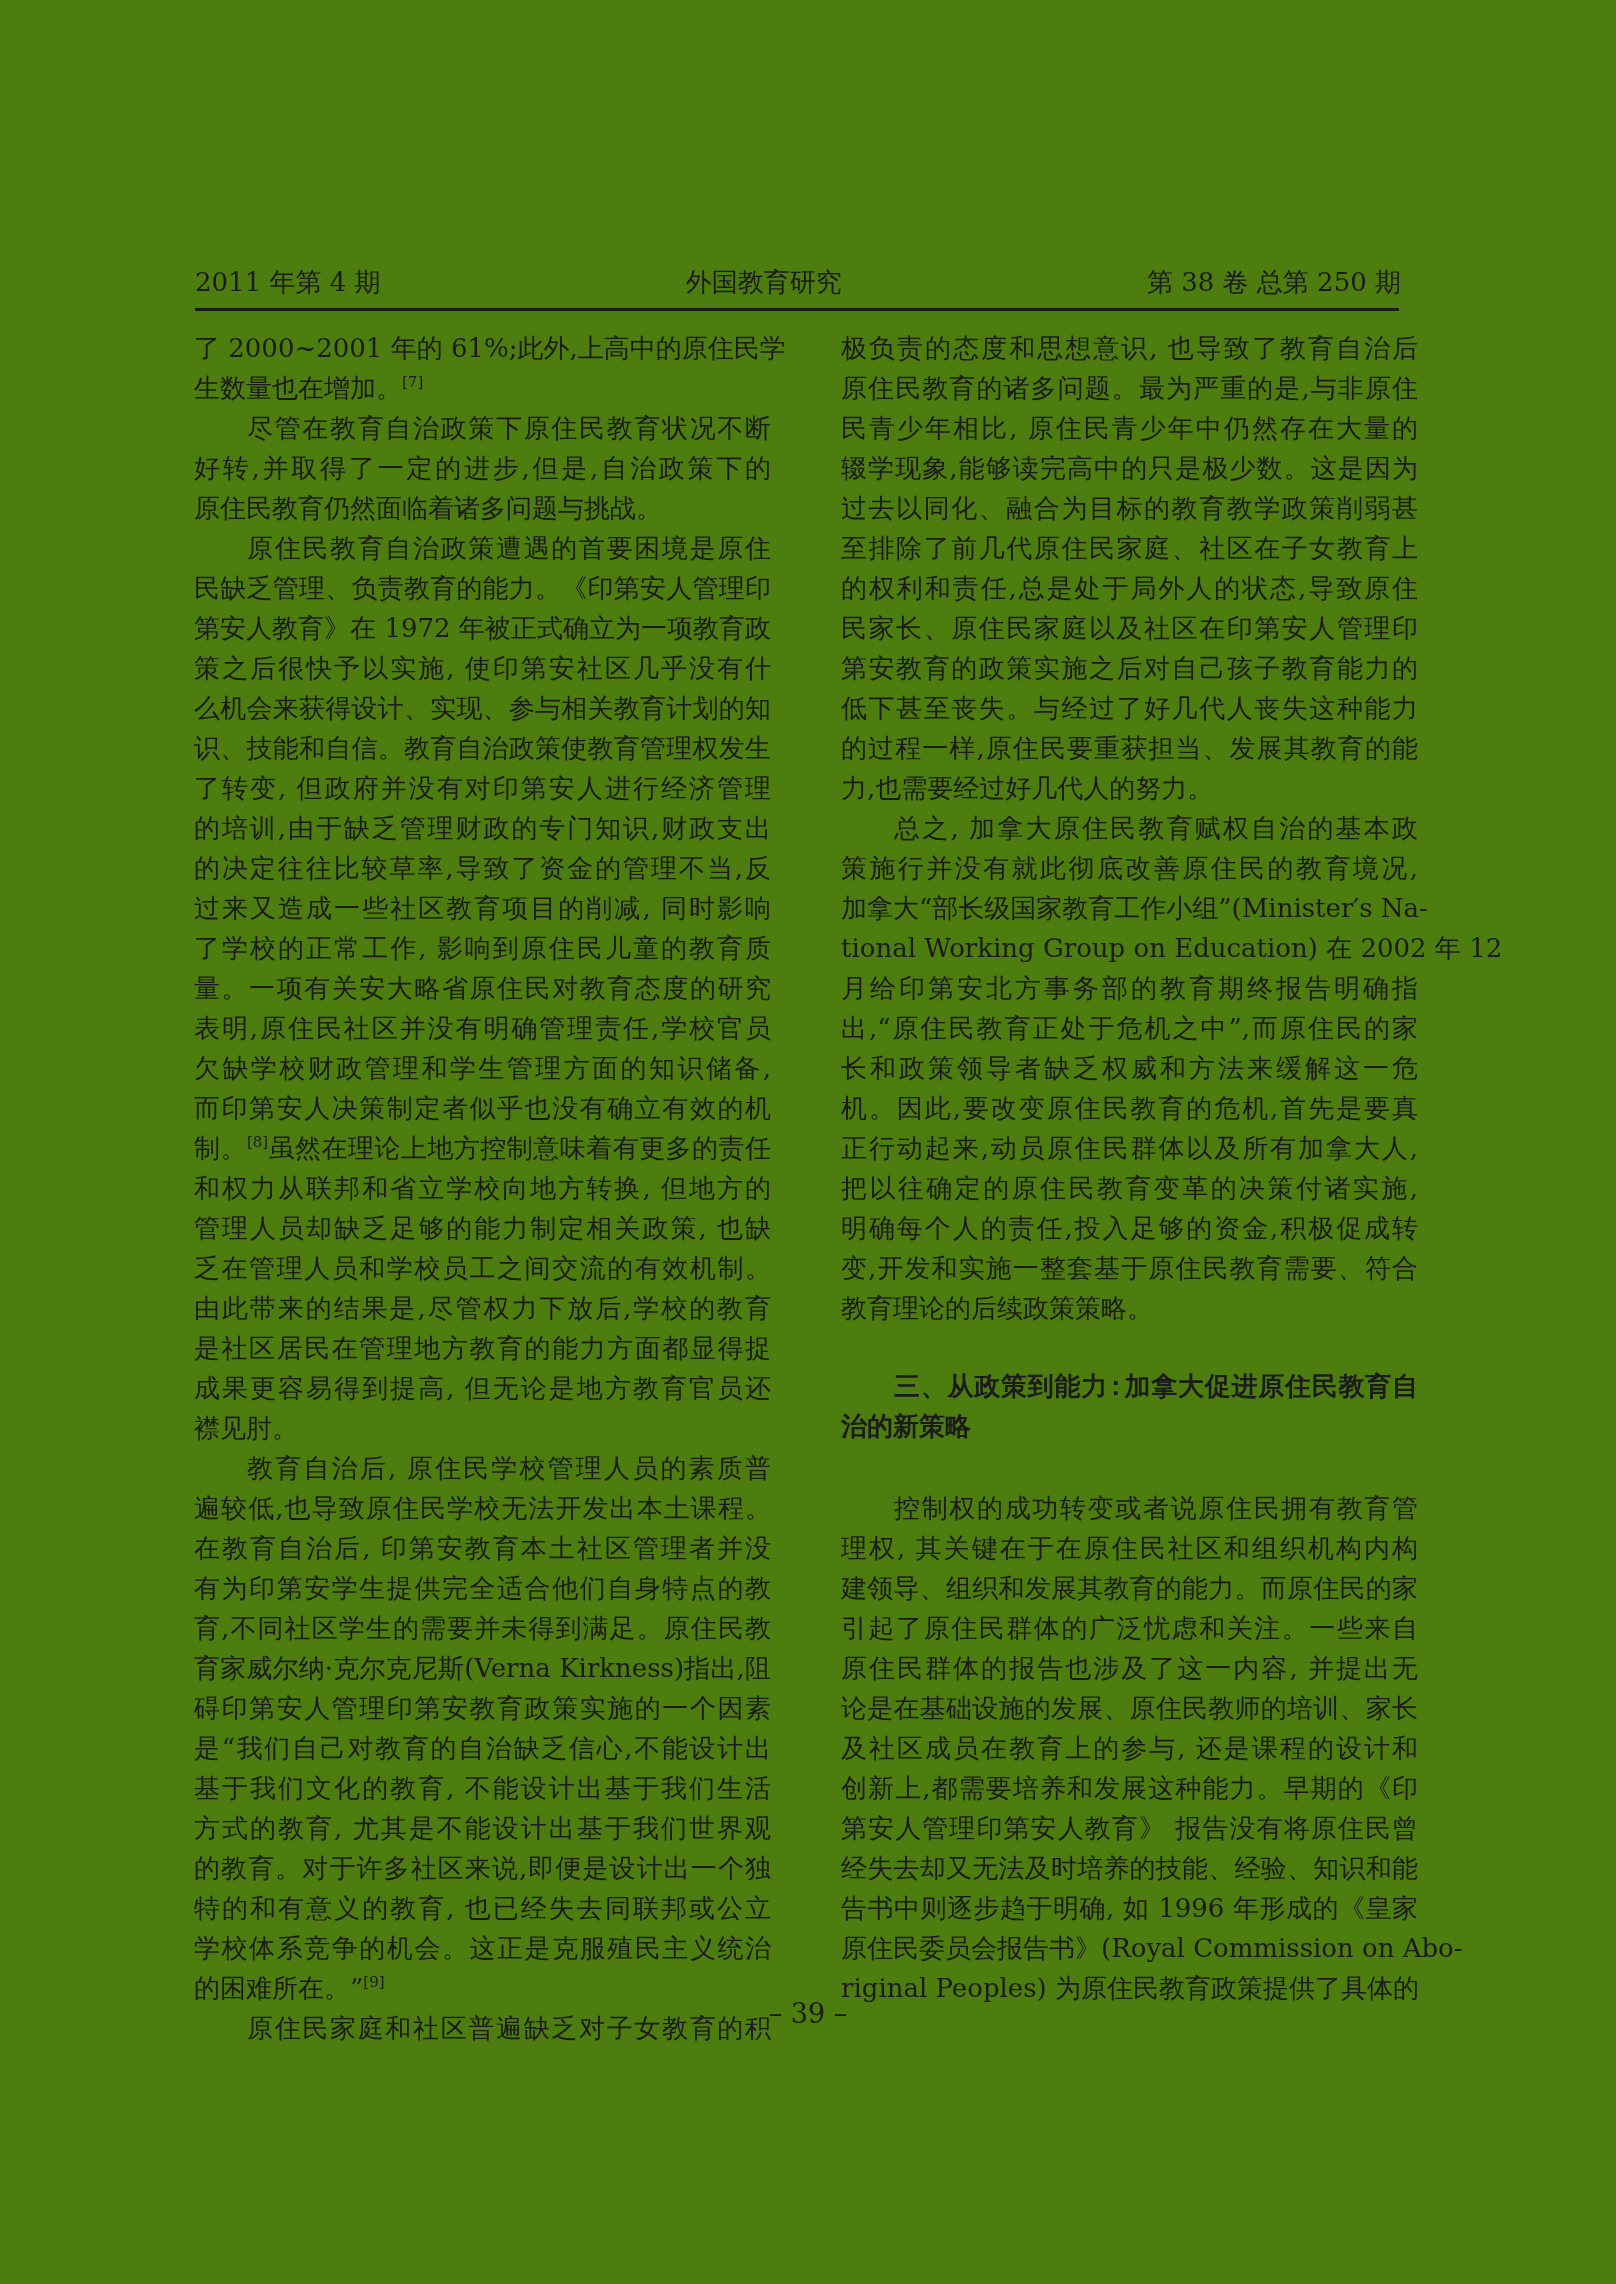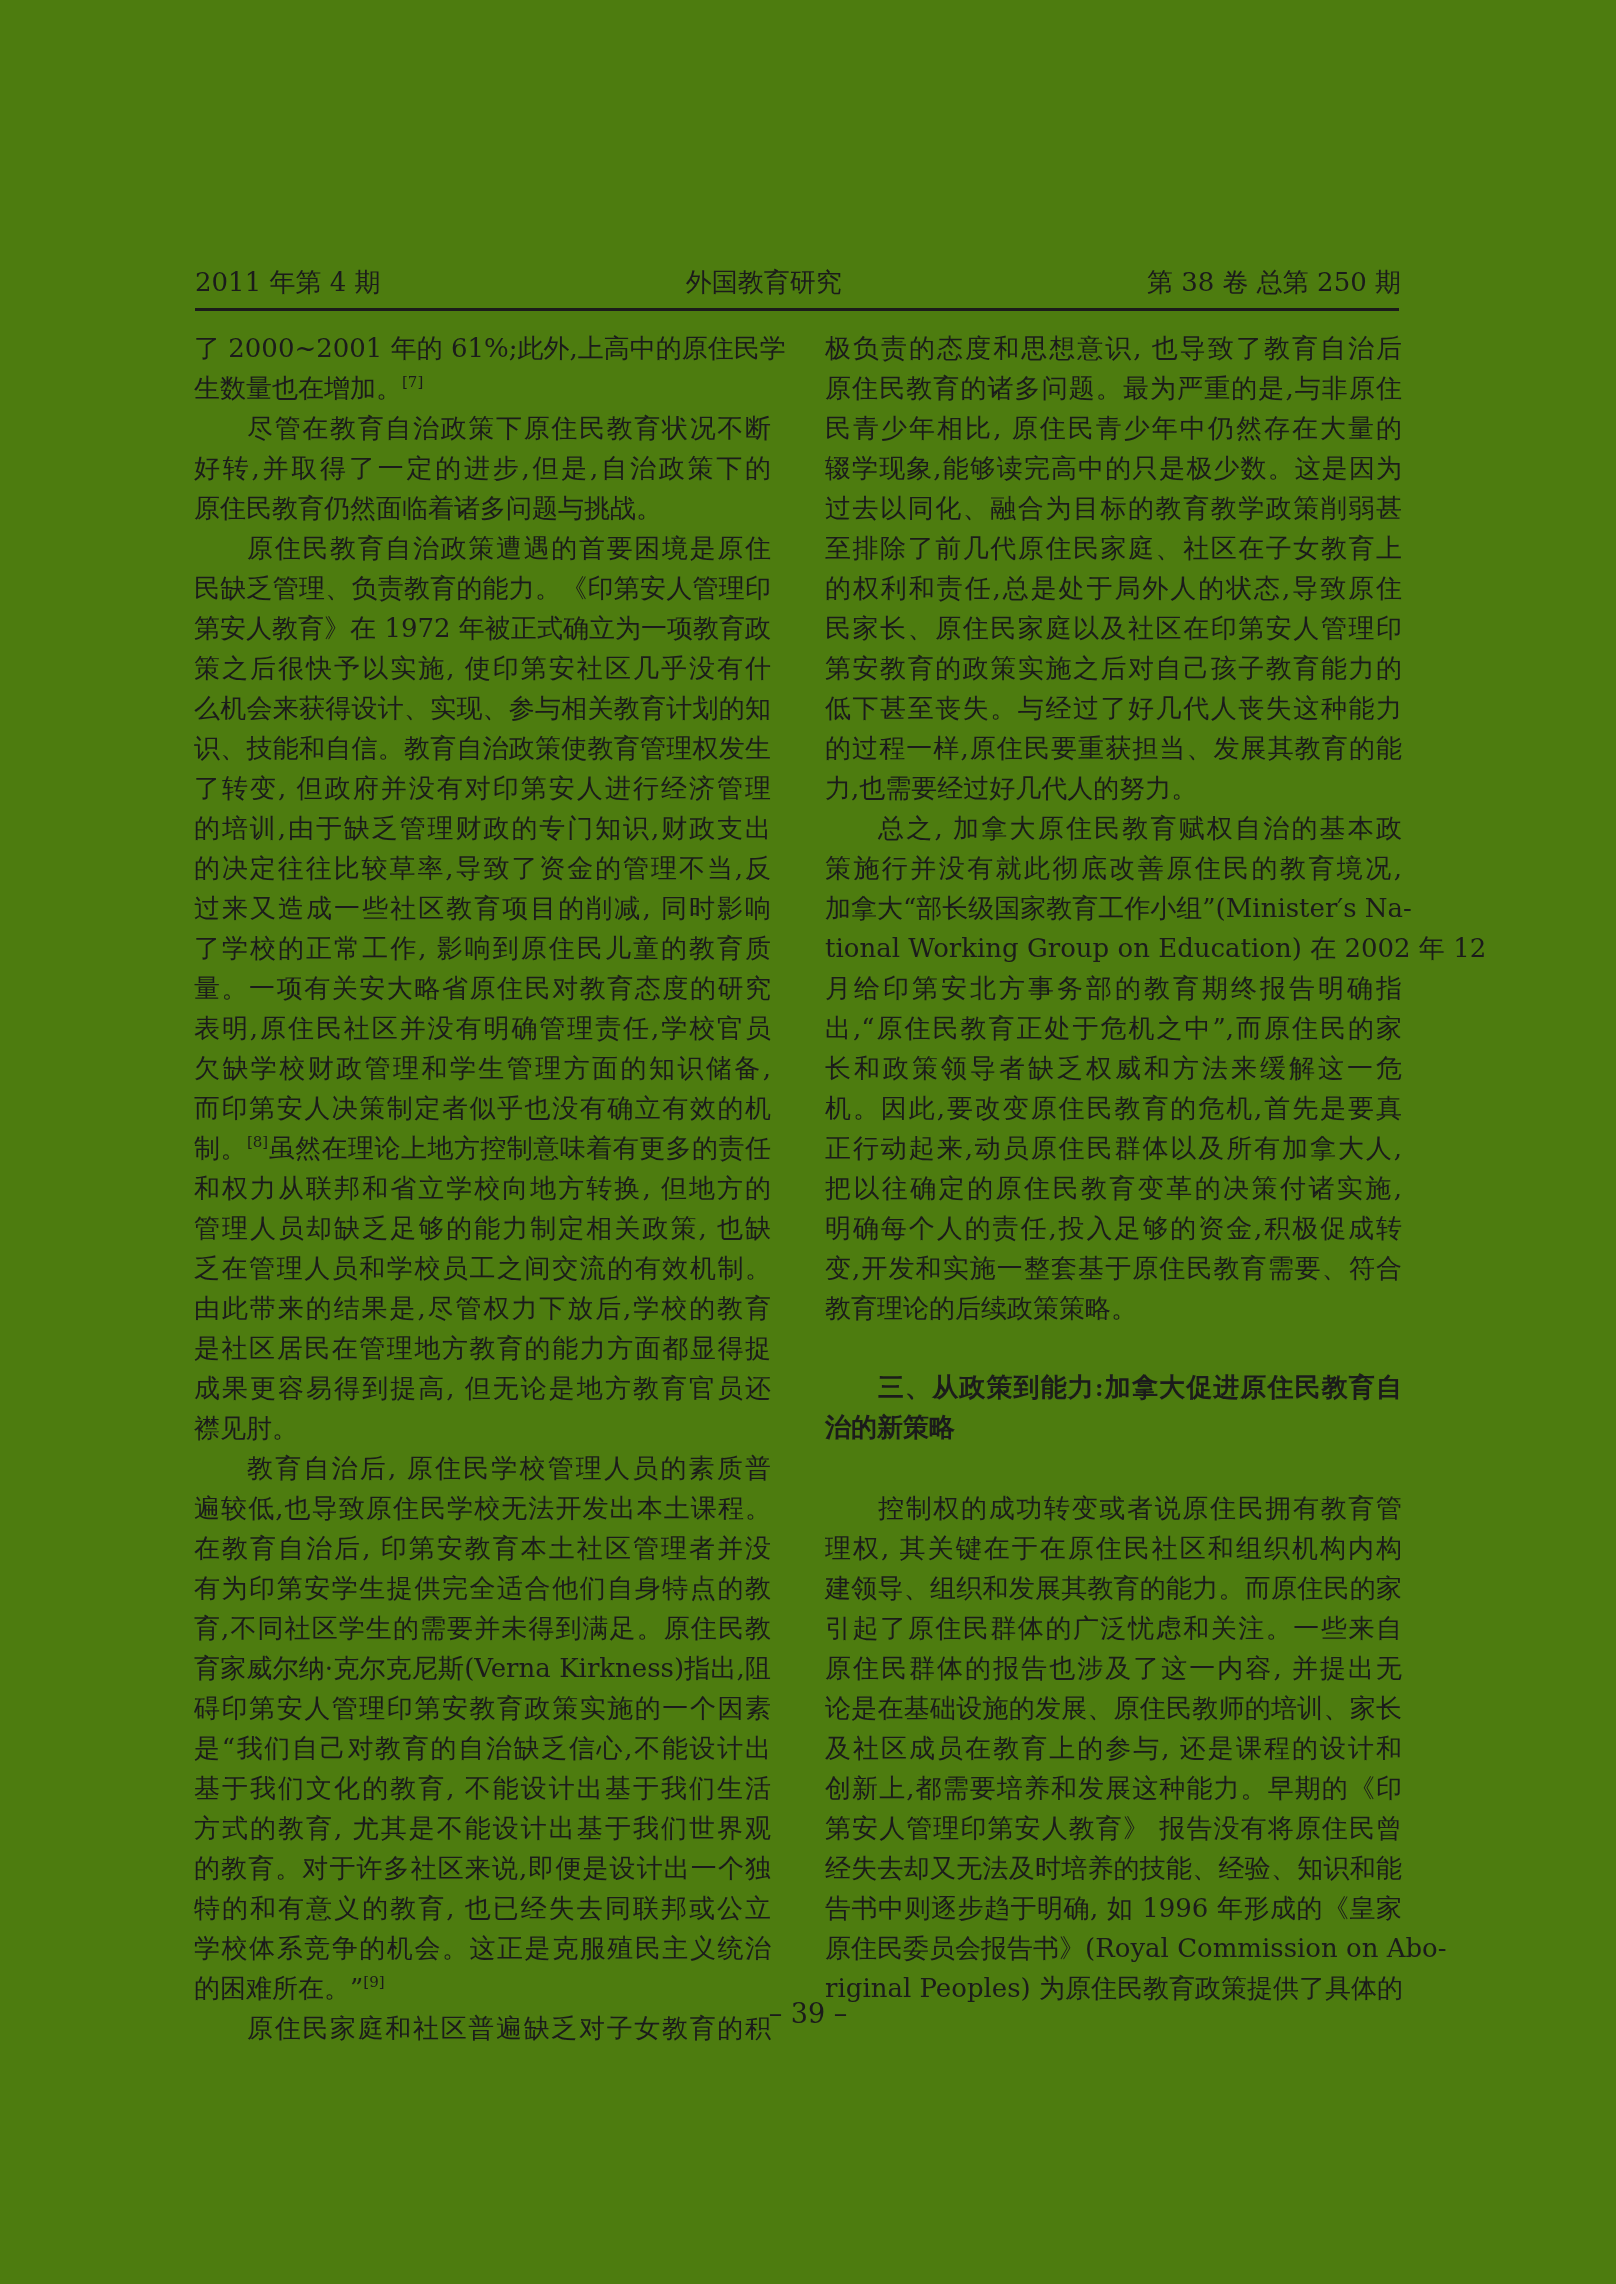--- a/index.html
+++ b/index.html
@@ -32,36 +32,36 @@
     width: 1204px;
     height: 3.3px;
     background: #1b1b1b;
   }
   .article-body {
     position: absolute;
     left: 194px;
     top: 328px;
     width: 1208px;
     display: flex;
-    gap: 54px;
+    gap: 70px;
   }
   .col { width: 577px; }
   .line {
     height: 40px;
     line-height: 40px;
     font-size: 26px;
     text-align: justify;
     text-align-last: justify;
     white-space: nowrap;
   }
   .line.para-end { text-align-last: left; }
   .line.indent { text-indent: 53px; }
   .line.heading {
     font-weight: 700;
-    font-family: Liberation Serif, serif;
+    font-family: Liberation Mono, monospace;
   }
   .line.blank { visibility: hidden; }
   .sup {
     font-size: 15px;
     position: relative;
     top: -10.4px;
     line-height: 0;
   }
   .it { }
   .page-footer {

